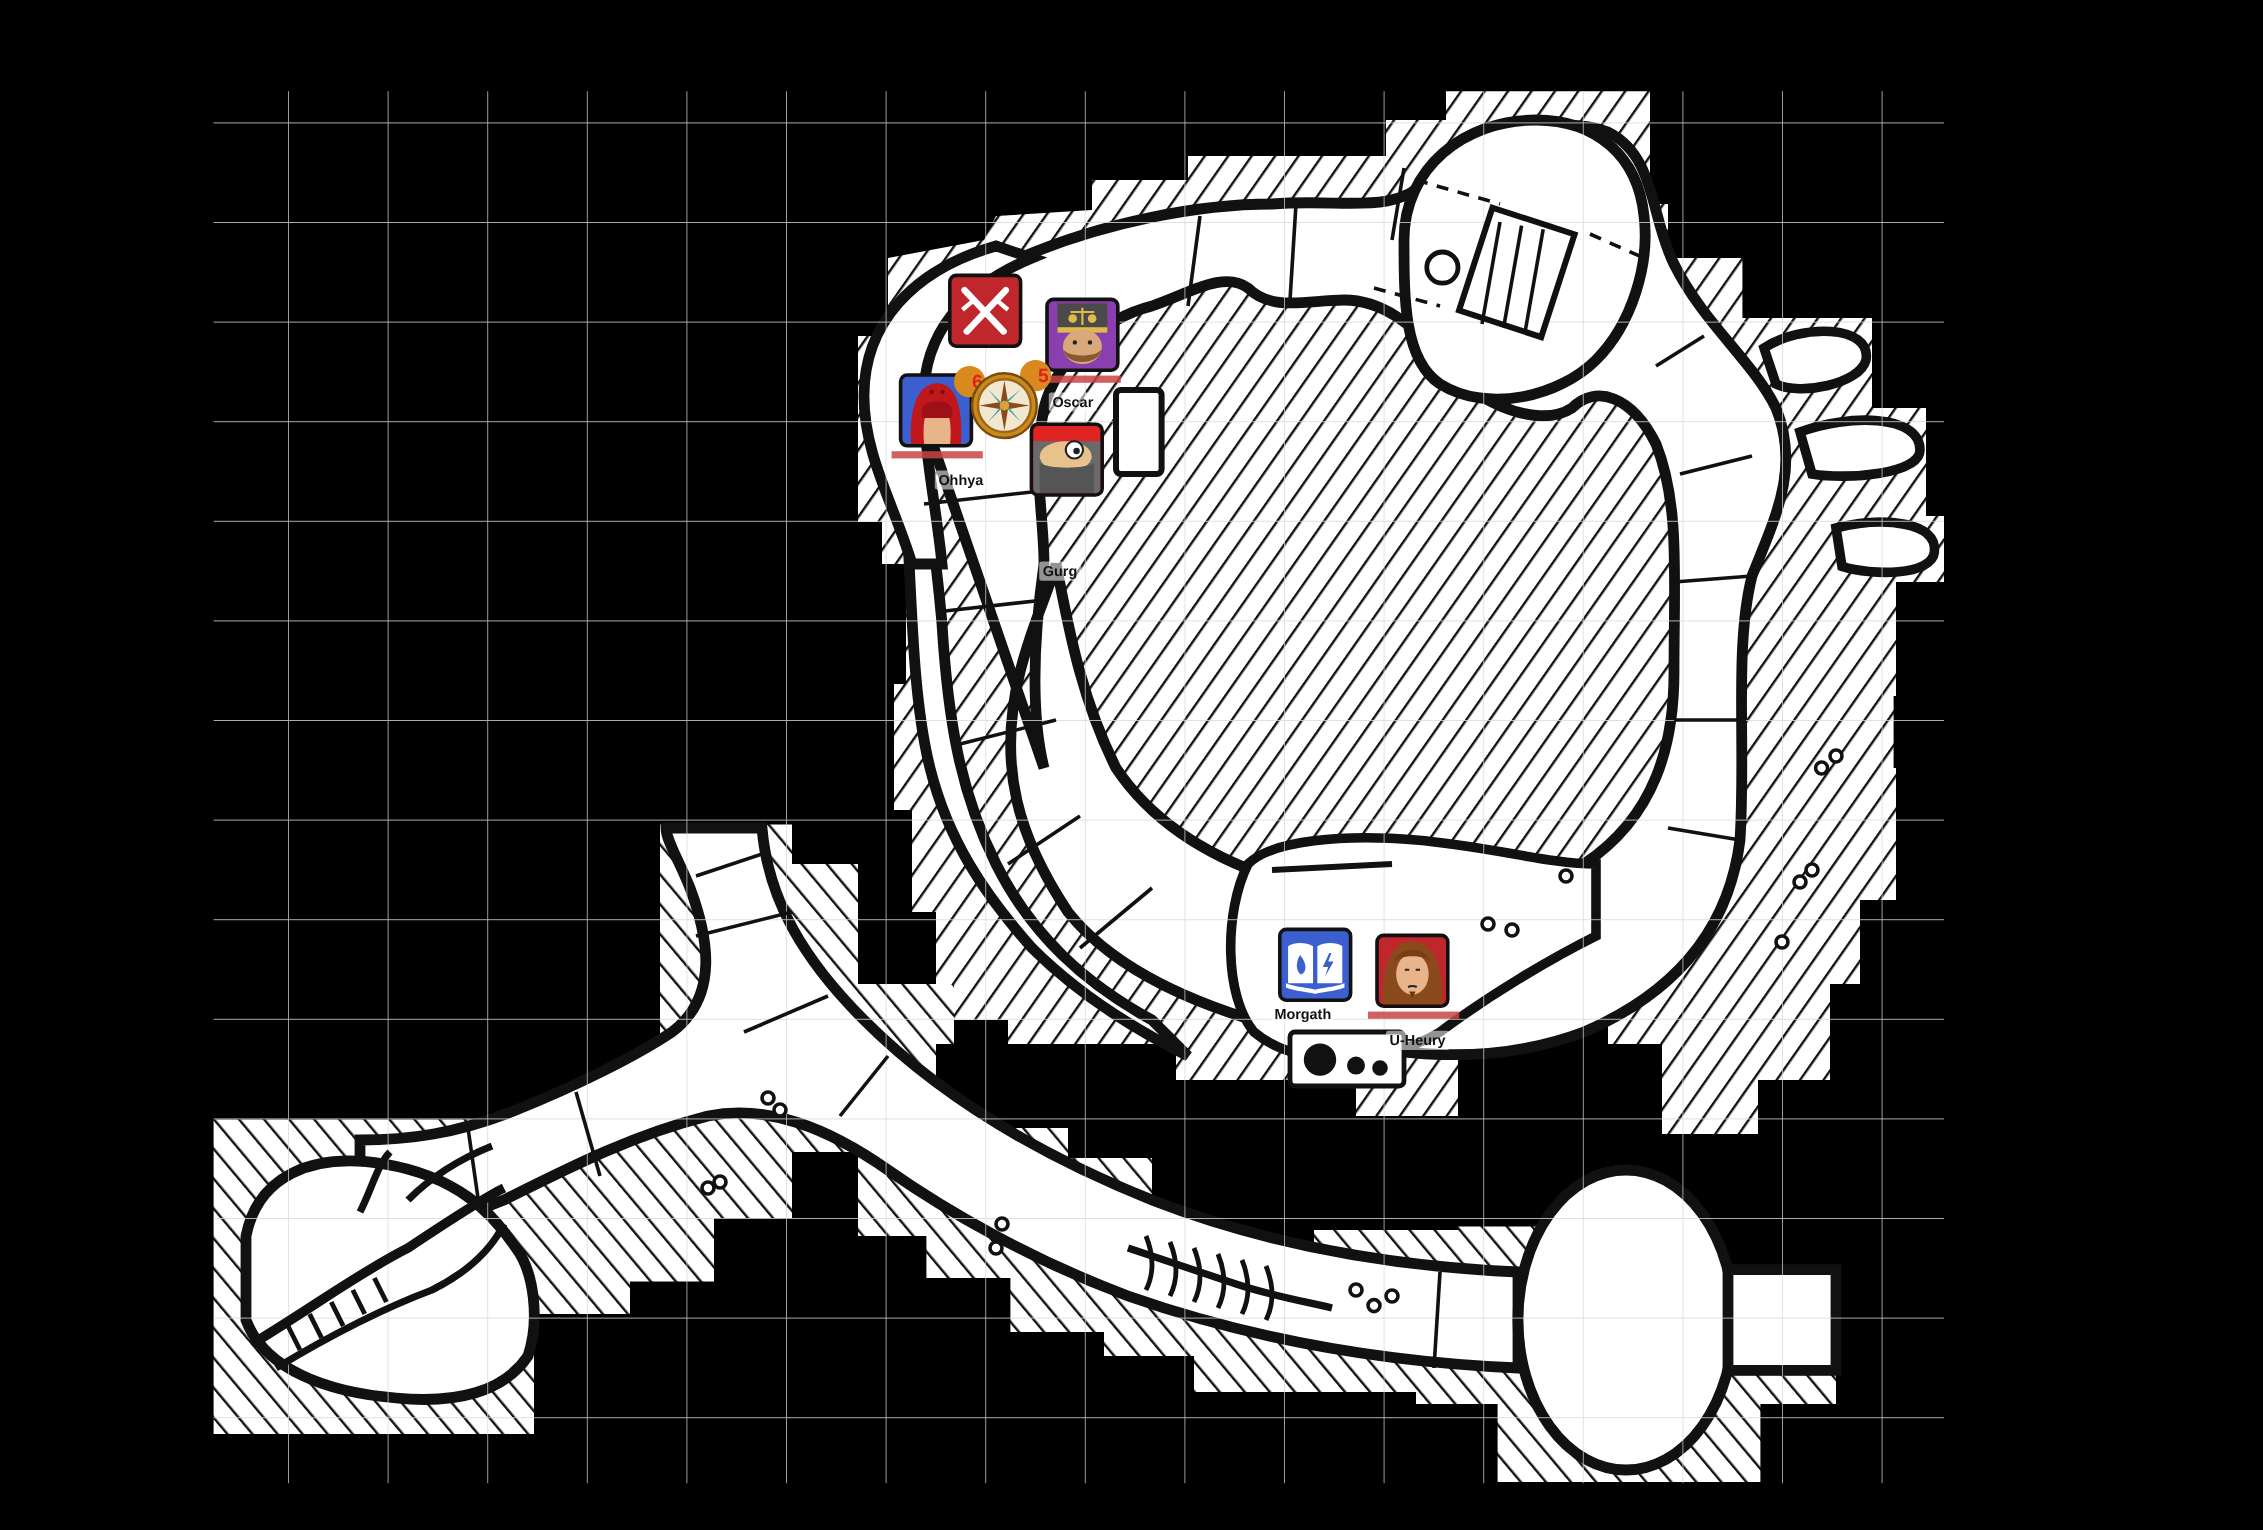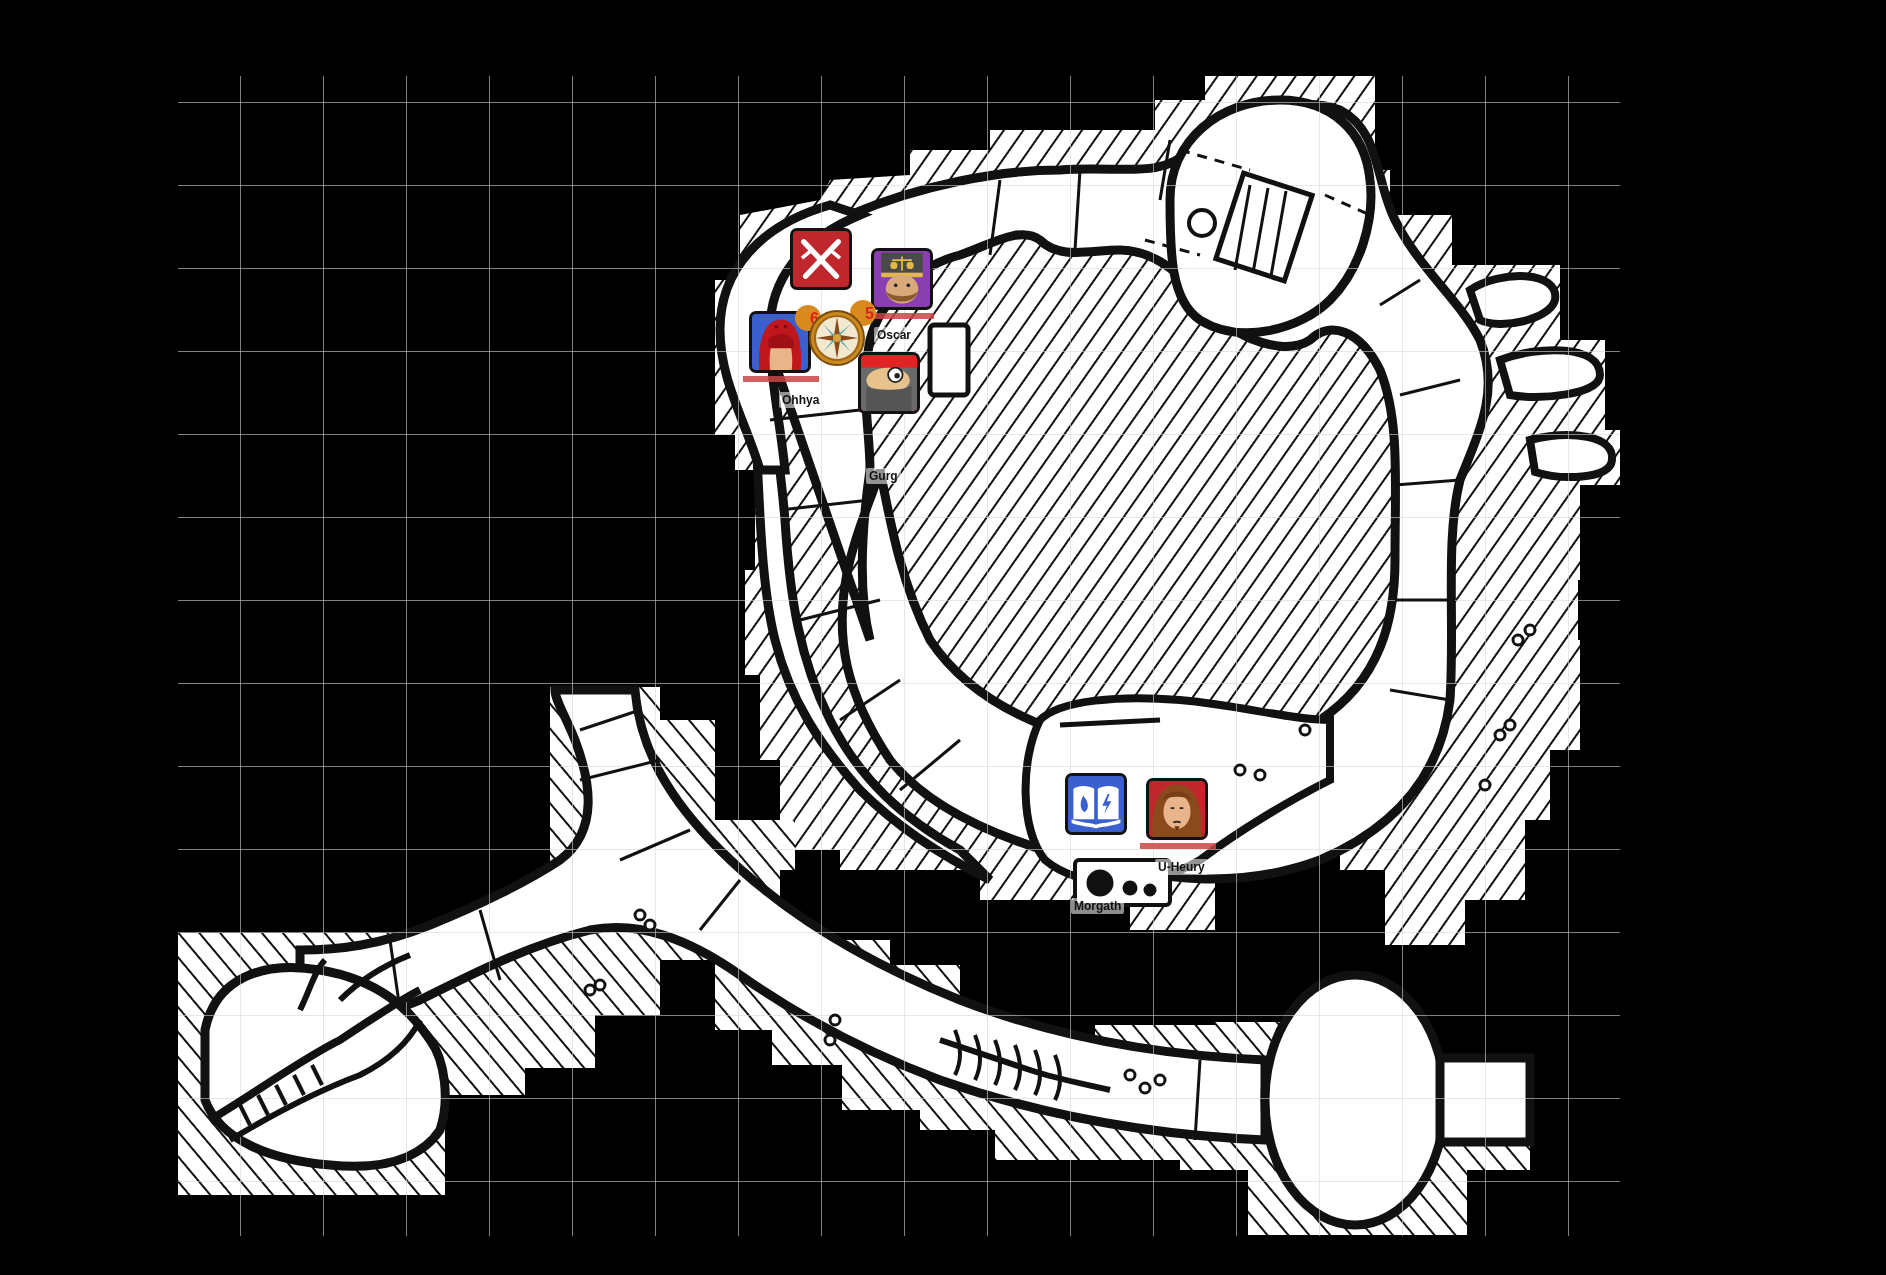--- a/index.html
+++ b/index.html
@@ -251,21 +251,21 @@
 
 <div class="token" style="left:1065px;top:773px;background:#3b5fcf;">
   <svg viewBox="0 0 62 62">
     <path d="M6 14 L6 48 L29 48 L29 14 C22 10 12 10 6 14 Z" fill="#fff"></path>
     <path d="M56 14 L56 48 L33 48 L33 14 C40 10 50 10 56 14 Z" fill="#fff"></path>
     <path d="M4 48 C14 52 26 52 31 54 C36 52 48 52 58 48 L58 52 C48 56 36 56 31 58 C26 56 14 56 4 52 Z" fill="#fff"></path>
     <path d="M17 22 C12 30 14 38 18 40 C23 38 24 30 17 22 Z" fill="#3b5fcf"></path>
     <polygon points="44,20 38,33 43,33 40,42 48,28 43,28 46,20" fill="#3b5fcf"></polygon>
   </svg>
 </div>
-<div class="label" style="left:1059px;top:898px;margin-left:12px;">Morgath</div>
+<div class="label" style="left:1059px;top:837px;">Morgath</div>
 
 <div class="token" style="left:1146px;top:778px;background:#c0272d;">
   <svg viewBox="0 0 62 62">
     <path d="M4 62 C2 30 10 4 31 4 C52 4 60 30 58 62 Z" fill="#8b4a1c"></path>
     <ellipse cx="31" cy="34" rx="15" ry="19" fill="#e8b48a"></ellipse>
     <path d="M14 22 C20 8 42 8 48 22 C40 16 22 16 14 22 Z" fill="#7a3e14"></path>
     <line x1="24" y1="30" x2="28" y2="30" stroke="#222" stroke-width="2"></line>
     <line x1="34" y1="30" x2="38" y2="30" stroke="#222" stroke-width="2"></line>
     <path d="M27 46 Q31 44 35 46" stroke="#222" stroke-width="2" fill="none"></path>
     <path d="M28 50 L31 56 L34 50 Z" fill="#6a3410"></path>

